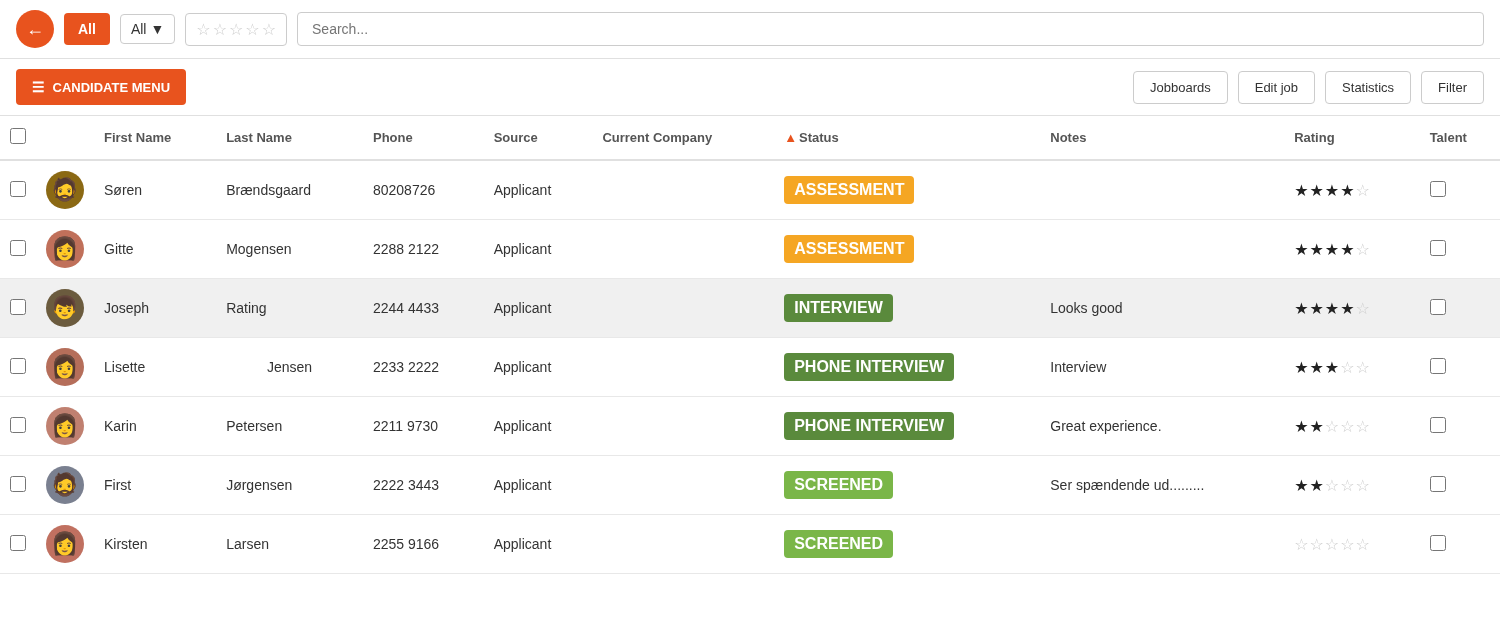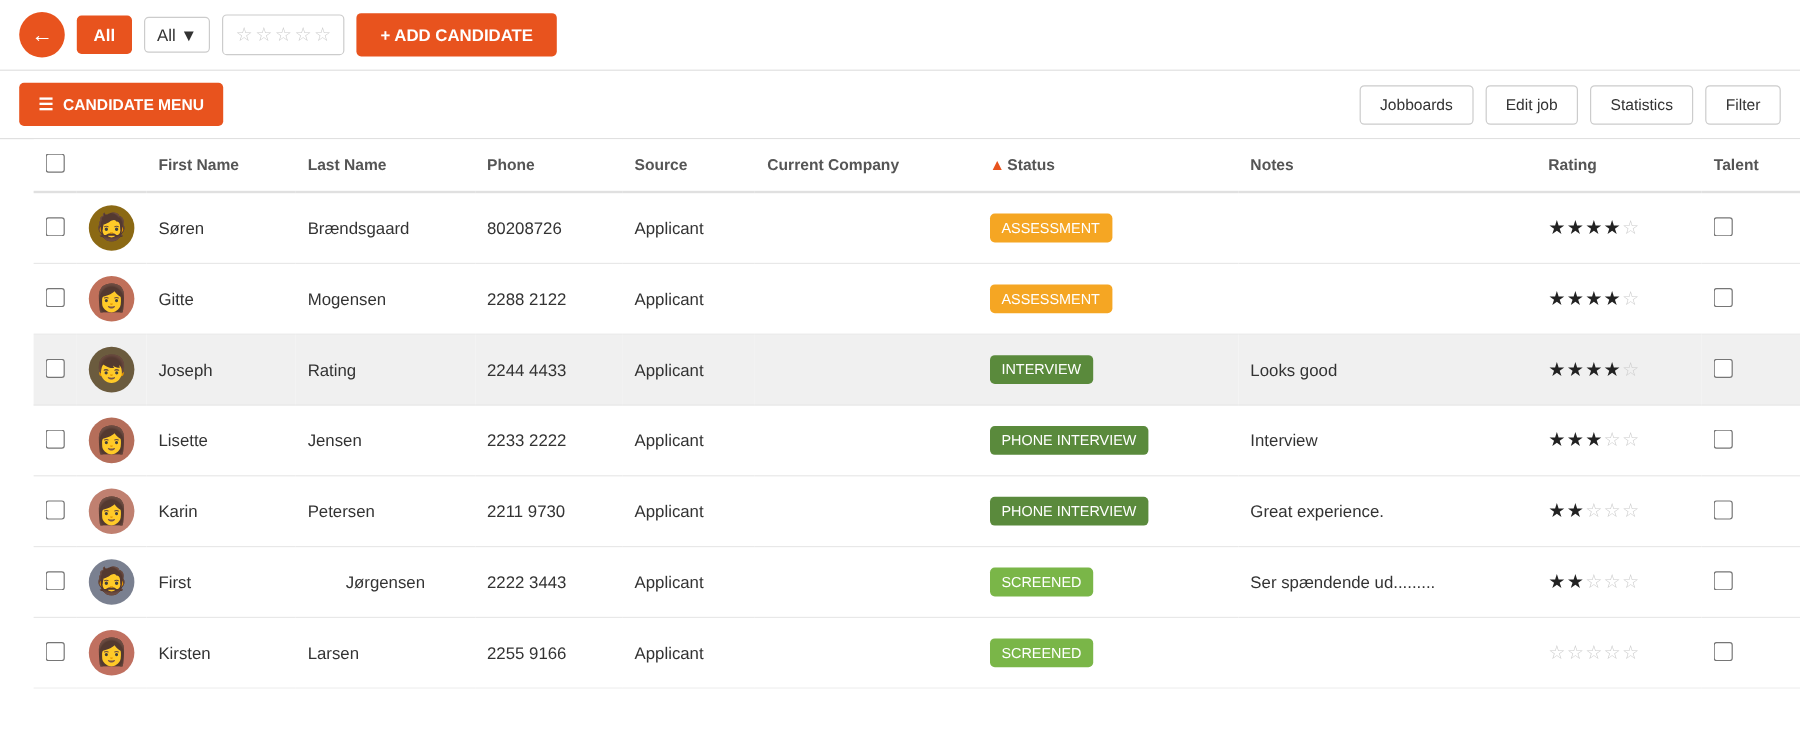--- a/index.html
+++ b/index.html
@@ -106,21 +106,20 @@
       padding: 8px 16px;
       cursor: pointer;
       font-size: 13px;
       color: #333;
       white-space: nowrap;
     }
 
     
     .table-container {
       overflow-x: auto;
-      padding-left: 28px;
     }
     table {
       width: 100%;
       border-collapse: collapse;
     }
     thead th {
       text-align: left;
       padding: 12px 10px;
       border-bottom: 2px solid #e0e0e0;
       font-weight: 600;
@@ -153,22 +152,22 @@
     input[type="checkbox"] {
       width: 16px;
       height: 16px;
       cursor: pointer;
     }
     .status-badge {
       display: inline-block;
       border-radius: 4px;
       padding: 5px 10px;
       color: white;
-      font-size: 12px;
-      font-weight: normal;
+      font-size: 16px;
+      font-weight: bold;
       white-space: nowrap;
     }
     .status-assessment { background: #f5a623; }
     .status-interview { background: #5a8a3c; }
     .status-phone-interview { background: #5a8a3c; }
     .status-screened { background: #7ab648; }
 
     .star-rating { color: #333; font-size: 16px; letter-spacing: 1px; white-space: nowrap; }
 
     .talent-checkbox input { width: 16px; height: 16px; }
@@ -187,21 +186,21 @@
     <span>All</span>
     <span>▼</span>
   </div>
   <div class="stars-filter">
     <span class="star-empty">☆</span>
     <span class="star-empty">☆</span>
     <span class="star-empty">☆</span>
     <span class="star-empty">☆</span>
     <span class="star-empty">☆</span>
   </div>
-  <button class="add-candidate-btn">+ ADD CANDIDATE</button>
+  <input class="search-input" type="text" placeholder="Search..." style="">
 </div>
 
 <div class="secondary-toolbar">
   <button class="candidate-menu-btn">
     <span class="menu-icon">☰</span>
     <span>CANDIDATE MENU</span>
   </button>
   <div class="spacer"></div>
   <button class="toolbar-btn">Jobboards</button>
   <button class="toolbar-btn">Edit job</button>
@@ -287,21 +286,21 @@
     <td class="talent-checkbox"><input type="checkbox" style=""></td>
   </tr>
         <tr>
     <td class="checkbox-cell"><input type="checkbox" style=""></td>
     <td class="avatar-cell">
       <div class="avatar" style="background:#b56e5a;">
         <span style="font-size:22px;">👩</span>
       </div>
     </td>
     <td style="cursor:pointer;">Lisette</td>
-    <td style="cursor:pointer;">Jensen</td>
+    <td style="cursor:pointer;text-align:center;">Jensen</td>
     <td>2233 2222</td>
     <td>Applicant</td>
     <td></td>
     <td>
       <span class="status-badge status-phone-interview">PHONE INTERVIEW</span>
     </td>
     <td>Interview</td>
     <td class="star-rating"><span style="color:#222;font-size:16px;">★</span><span style="color:#222;font-size:16px;">★</span><span style="color:#222;font-size:16px;">★</span><span style="color:#ccc;font-size:16px;">☆</span><span style="color:#ccc;font-size:16px;">☆</span></td>
     <td class="talent-checkbox"><input type="checkbox" style=""></td>
   </tr>
@@ -325,21 +324,21 @@
     <td class="talent-checkbox"><input type="checkbox" style=""></td>
   </tr>
         <tr>
     <td class="checkbox-cell"><input type="checkbox" style=""></td>
     <td class="avatar-cell">
       <div class="avatar" style="background:#7a8090;">
         <span style="font-size:22px;">🧔</span>
       </div>
     </td>
     <td style="cursor:pointer;">First</td>
-    <td style="cursor:pointer;text-align:center;">Jørgensen</td>
+    <td style="cursor:pointer;">Jørgensen</td>
     <td>2222 3443</td>
     <td>Applicant</td>
     <td></td>
     <td>
       <span class="status-badge status-screened">SCREENED</span>
     </td>
     <td>Ser spændende ud.........</td>
     <td class="star-rating"><span style="color:#222;font-size:16px;">★</span><span style="color:#222;font-size:16px;">★</span><span style="color:#ccc;font-size:16px;">☆</span><span style="color:#ccc;font-size:16px;">☆</span><span style="color:#ccc;font-size:16px;">☆</span></td>
     <td class="talent-checkbox"><input type="checkbox" style=""></td>
   </tr>

